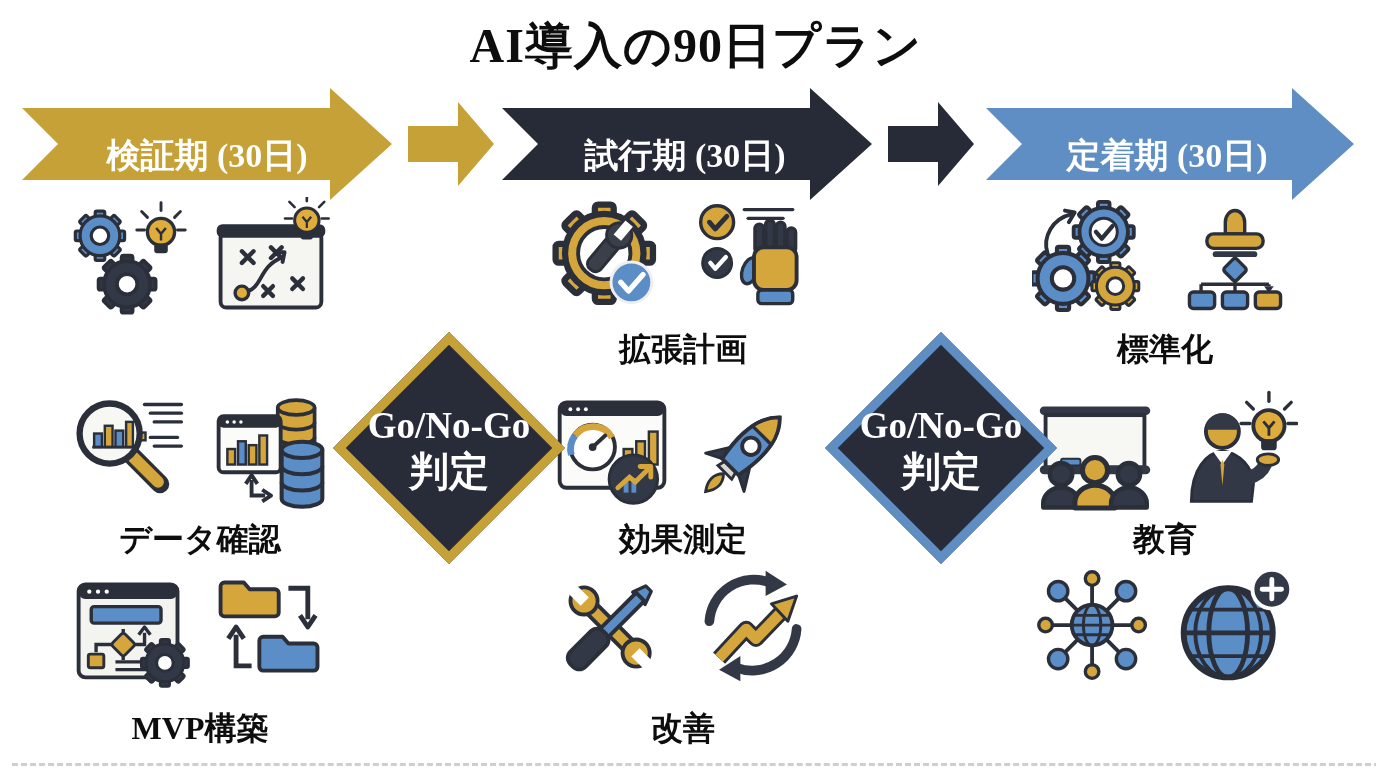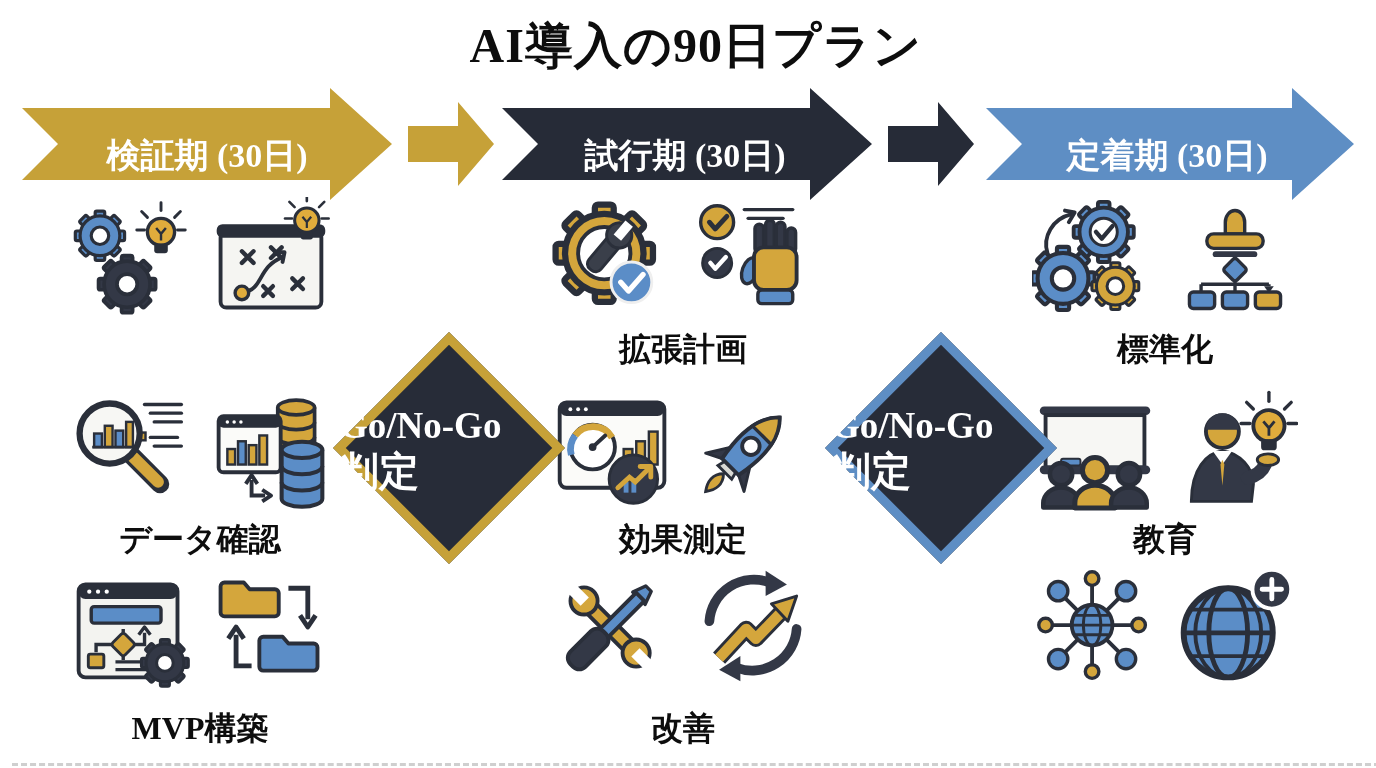--- a/index.html
+++ b/index.html
@@ -26,21 +26,21 @@
   }
   .c1{left:20px;} .c2{left:503px;} .c3{left:985px;}
   .r1{top:194px;} .r2{top:384px;} .r3{top:562px;gap:11px;}
   .diamond{
     position:absolute;width:164px;height:164px;box-sizing:border-box;background:#272C38;
     transform:rotate(45deg);
   }
   .d1{left:367px;top:366px;border:9px solid #C6A138;}
   .d2{left:859px;top:366px;border:9px solid #5E8EC4;}
   .gate-label{
-    position:absolute;top:404px;width:220px;text-align:left;color:#ffffff;font-weight:bold;line-height:1.18;
+    position:absolute;top:404px;width:220px;text-align:center;color:#ffffff;font-weight:bold;line-height:1.18;
   }
   .g1{left:339px;} .g2{left:831px;}
   .gate-label .l1{font-size:37px;}
   .gate-label .l2{font-size:40px;}
   .bottom-line{
     position:absolute;left:12px;right:12px;bottom:2px;border-top:3px dashed #cfcfcf;height:0;
   }
   svg{display:block;}
 </style>
 </head>

